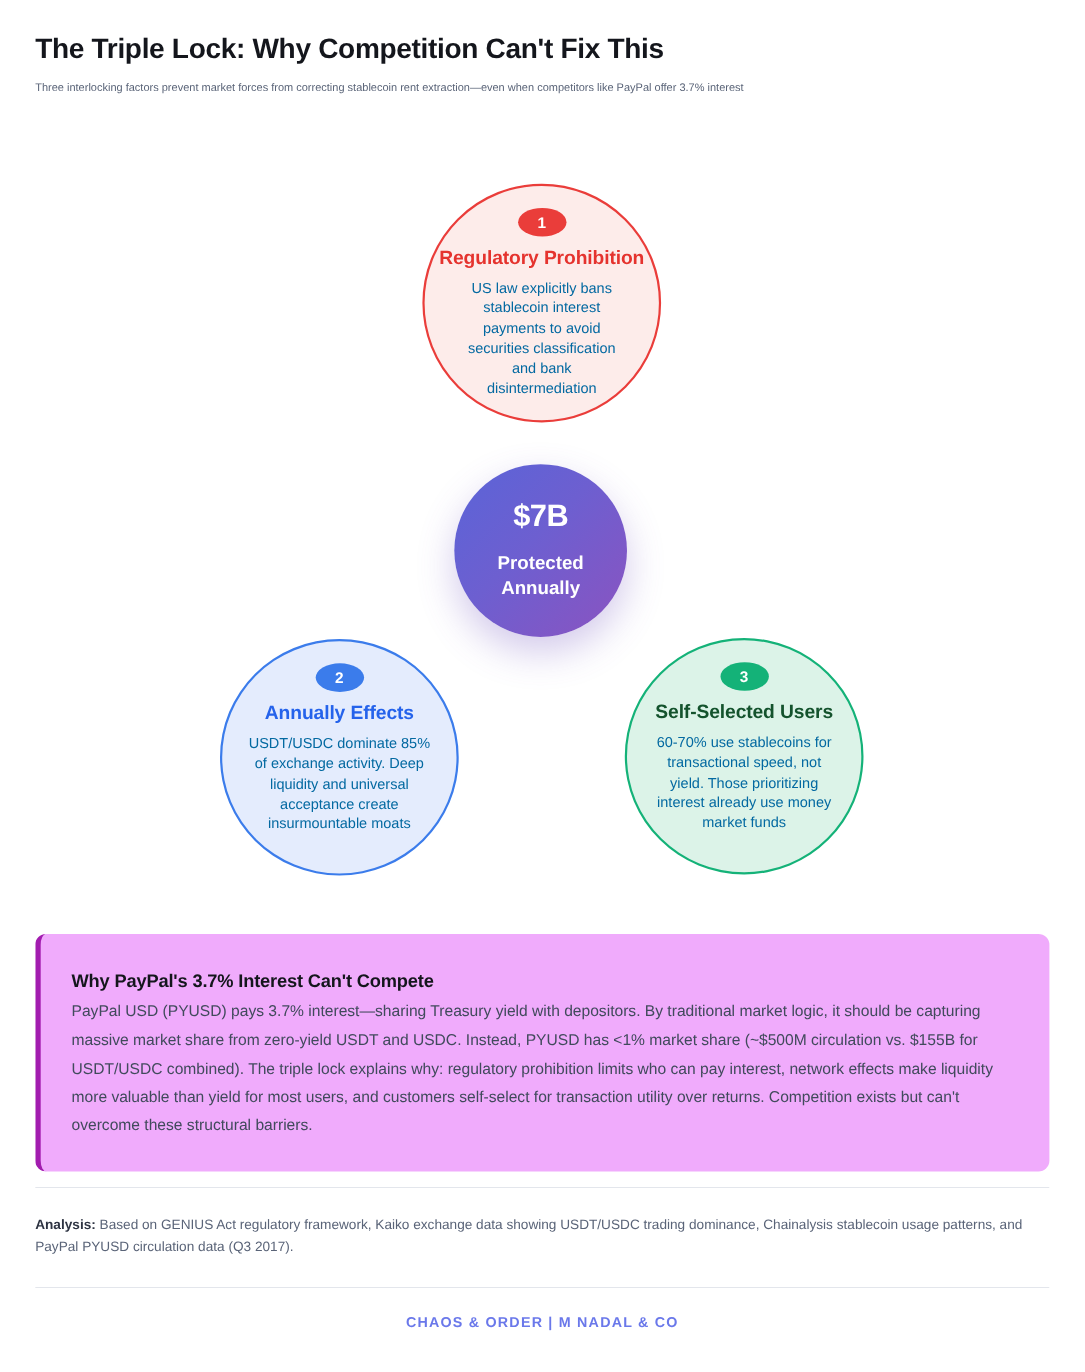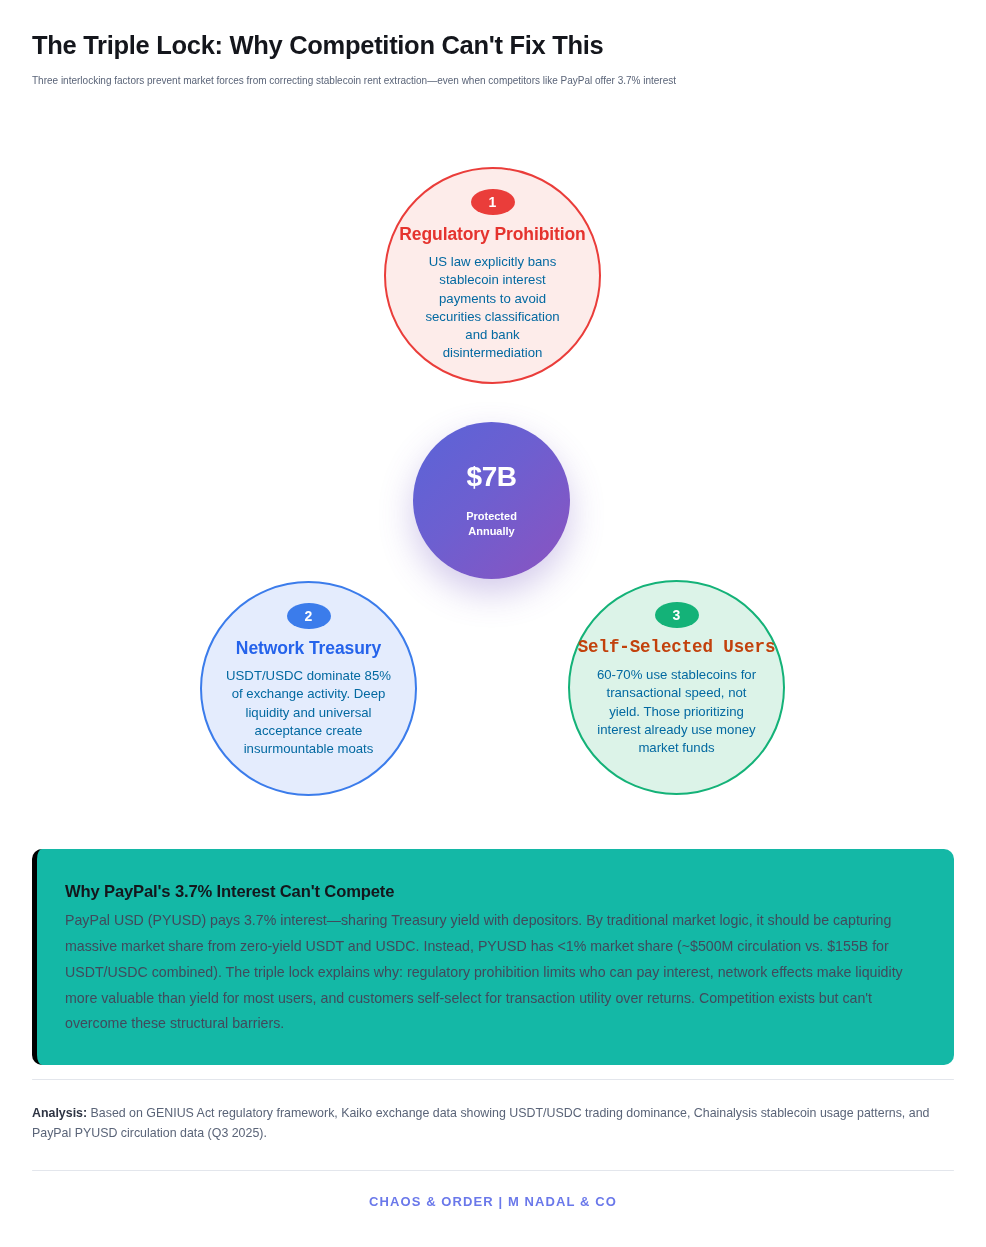--- a/index.html
+++ b/index.html
@@ -123,21 +123,21 @@
 
   
   #node-users {
     left: 568px;
     top: 430px;
     width: 217px;
     height: 215px;
     background: #dcf3e8;
     border-color: #14b278;
   }
-  #node-users .node-title { color: #c2410c; font-family: Liberation Mono, monospace; }
+  #node-users .node-title { color: #14532d; }
   #node-users .node-desc { width: 160px; }
 
   
   #node-center {
     left: 413px;
     top: 272px;
     width: 157px;
     height: 157px;
     background: linear-gradient(135deg, #5a64d8 0%, #6d5fd0 45%, #8b53c0 100%);
     box-shadow: 0 14px 34px rgba(110, 80, 190, 0.30);
@@ -146,36 +146,36 @@
   }
   .center-value {
     font-size: 28px;
     font-weight: bold;
     color: #ffffff;
     line-height: 1;
     letter-spacing: -0.5px;
   }
   .center-sub {
     margin-top: 18px;
-    font-size: 11px;
+    font-size: 17px;
     font-weight: bold;
     color: #ffffff;
     line-height: 1.32;
   }
 
   
   .callout {
     position: absolute;
     left: 32px;
     top: 849px;
     width: 922px;
     min-height: 206px;
-    background: #14b8a6;
+    background: #f0abfc;
     border-radius: 10px;
-    border-left: 5px solid #000000;
+    border-left: 5px solid #a21caf;
     padding: 33px 36px 28px 28px;
   }
   .callout-title {
     font-size: 16.6px;
     font-weight: bold;
     color: #14161c;
     letter-spacing: -0.15px;
   }
   .callout-body {
     margin-top: 6px;
@@ -239,41 +239,41 @@
     <div class="node" id="node-center">
       <div class="center-value">$7B</div>
       <div class="center-sub">
         <span>Protected</span><br>
         <span>Annually</span>
       </div>
     </div>
 
     <div class="node node-outer" id="node-network">
       <div class="badge" style="background:#3b7ceb">2</div>
-      <div class="node-title">Network Treasury</div>
+      <div class="node-title">Annually Effects</div>
       <div class="node-desc">USDT/USDC dominate 85% of exchange activity. Deep liquidity and universal acceptance create insurmountable moats</div>
     </div>
 
     <div class="node node-outer" id="node-users">
       <div class="badge" style="background:#14b278">3</div>
       <div class="node-title">Self-Selected Users</div>
       <div class="node-desc">60-70% use stablecoins for transactional speed, not yield. Those prioritizing interest already use money market funds</div>
     </div>
 
   </div>
 
   <div class="callout">
     <div class="callout-title">Why PayPal's 3.7% Interest Can't Compete</div>
     <div class="callout-body">PayPal USD (PYUSD) pays 3.7% interest—sharing Treasury yield with depositors. By traditional market logic, it should be capturing massive market share from zero-yield USDT and USDC. Instead, PYUSD has &lt;1% market share (~$500M circulation vs. $155B for USDT/USDC combined). The triple lock explains why: regulatory prohibition limits who can pay interest, network effects make liquidity more valuable than yield for most users, and customers self-select for transaction utility over returns. Competition exists but can't overcome these structural barriers.</div>
   </div>
 
   <div class="rule" id="rule-top"></div>
 
   <div class="analysis">
     <b>Analysis:</b>
-    <span>Based on GENIUS Act regulatory framework, Kaiko exchange data showing USDT/USDC trading dominance, Chainalysis stablecoin usage patterns, and PayPal PYUSD circulation data (Q3 2025).</span>
+    <span>Based on GENIUS Act regulatory framework, Kaiko exchange data showing USDT/USDC trading dominance, Chainalysis stablecoin usage patterns, and PayPal PYUSD circulation data (Q3 2017).</span>
   </div>
 
   <div class="rule" id="rule-bottom"></div>
 
   <div class="brand">CHAOS &amp; ORDER | M NADAL &amp; CO</div>
 
 </div>
 
 </body></html>

